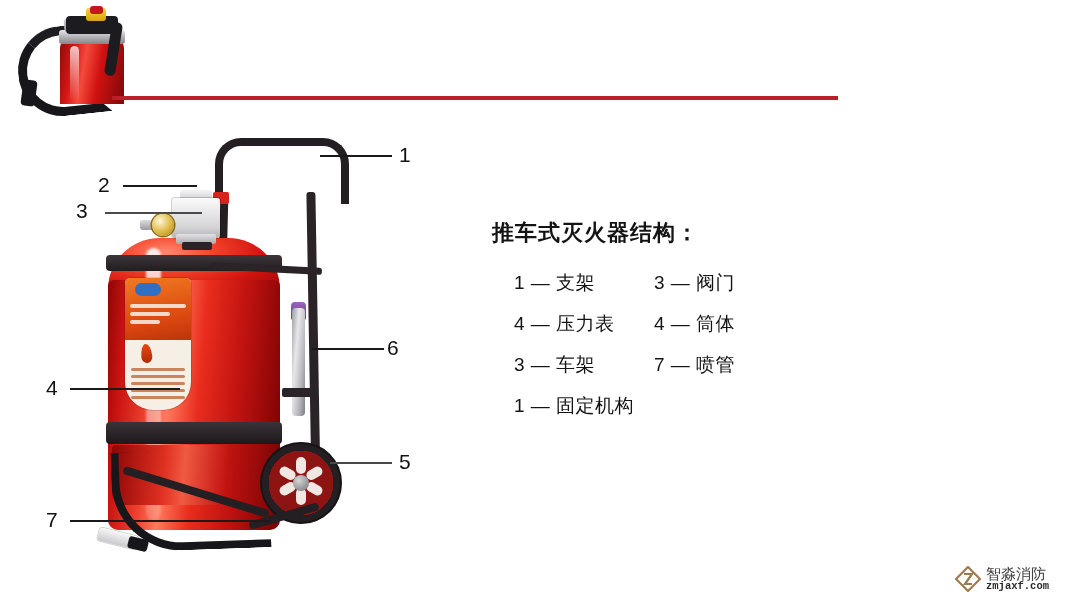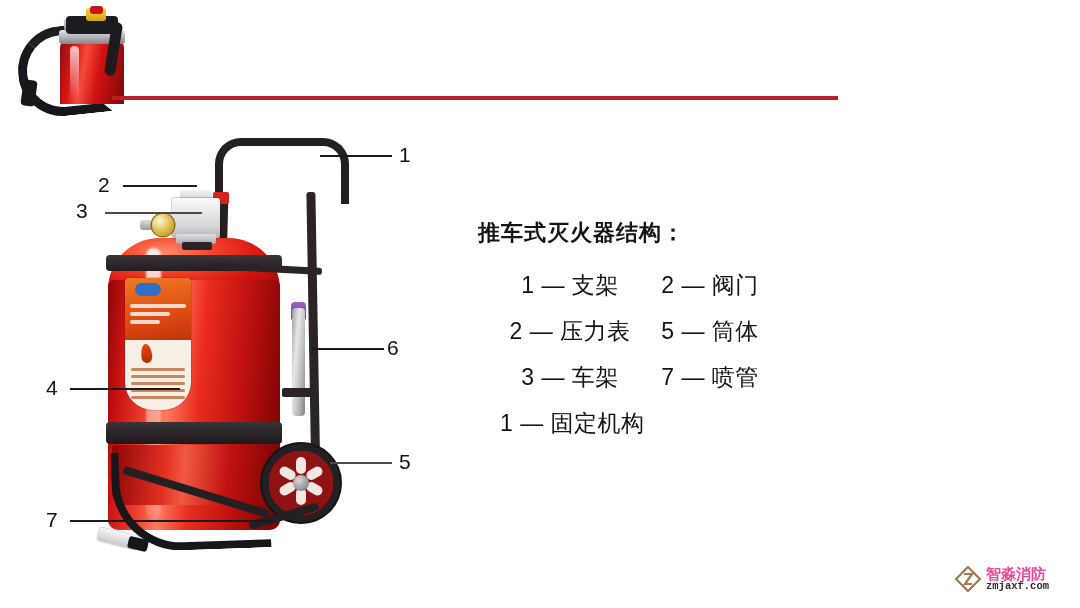--- a/index.html
+++ b/index.html
@@ -243,41 +243,40 @@
   
   .callout-num{
     position:absolute;font-size:21px;color:#111;line-height:1;
   }
   .leader{
     position:absolute;height:1.6px;background:#1a1a1a;
   }
   .leader.soft{background:#4a4a4a;}
 
   
-  .legend{position:absolute;left:478px;top:218px;width:330px;}
+  .legend{position:absolute;left:492px;top:218px;width:330px;}
   .legend-title{
     font-size:22px;font-weight:bold;color:#141414;letter-spacing:1px;
     margin-bottom:22px;
   }
   .legend-rows{margin-left:22px;}
   .legend-row{
-    display:flex;font-size:23px;color:#141414;margin-bottom:15px;
+    display:flex;font-size:19px;color:#141414;margin-bottom:15px;
     letter-spacing:.5px;
-    text-align:center;
   }
   .legend-cell{width:140px;white-space:nowrap;}
 
   
   .watermark{
     position:absolute;left:955px;top:558px;width:118px;height:42px;
     display:flex;align-items:center;gap:5px;
   }
   .wm-mark{width:26px;height:26px;position:relative;flex:0 0 26px;}
   .wm-text{line-height:1.05;}
-  .wm-cn{font-size:15px;font-weight:bold;color:#ec4899;letter-spacing:0px;}
+  .wm-cn{font-size:15px;font-weight:normal;color:#404040;letter-spacing:0px;}
   .wm-url{font-size:10.5px;font-weight:bold;color:#2b2b2b;font-family:"Liberation Mono","DejaVu Sans Mono",monospace;}
 </style>
 </head>
 <body>
 
 <div class="slide">
 
   <div class="header-photo">
     <div class="hp-hose"></div>
     <div class="hp-hose2"></div>
@@ -372,25 +371,25 @@
   <div class="callout-num" style="left:387px;top:337px;">6</div>
 
   <div class="leader" style="left:70px;top:520px;width:200px;"></div>
   <div class="callout-num" style="left:46px;top:509px;">7</div>
 
   <div class="legend">
     <div class="legend-title">推车式灭火器结构：</div>
     <div class="legend-rows">
       <div class="legend-row">
         <span class="legend-cell">1 — 支架</span>
-        <span class="legend-cell">2 — 阀门</span>
+        <span class="legend-cell">3 — 阀门</span>
       </div>
       <div class="legend-row">
-        <span class="legend-cell">2 — 压力表</span>
-        <span class="legend-cell">5 — 筒体</span>
+        <span class="legend-cell">4 — 压力表</span>
+        <span class="legend-cell">4 — 筒体</span>
       </div>
       <div class="legend-row">
         <span class="legend-cell">3 — 车架</span>
         <span class="legend-cell">7 — 喷管</span>
       </div>
       <div class="legend-row">
         <span class="legend-cell">1 — 固定机构</span>
       </div>
     </div>
   </div>

